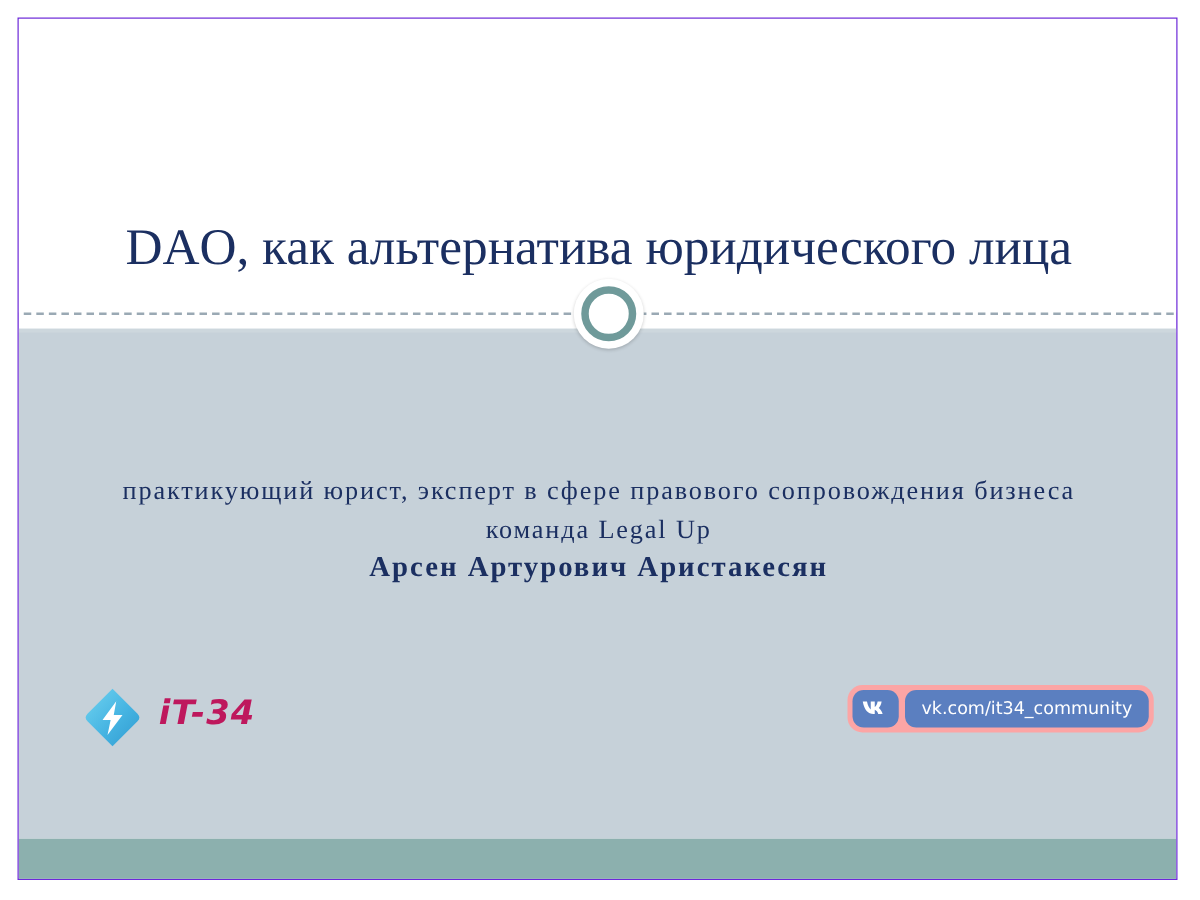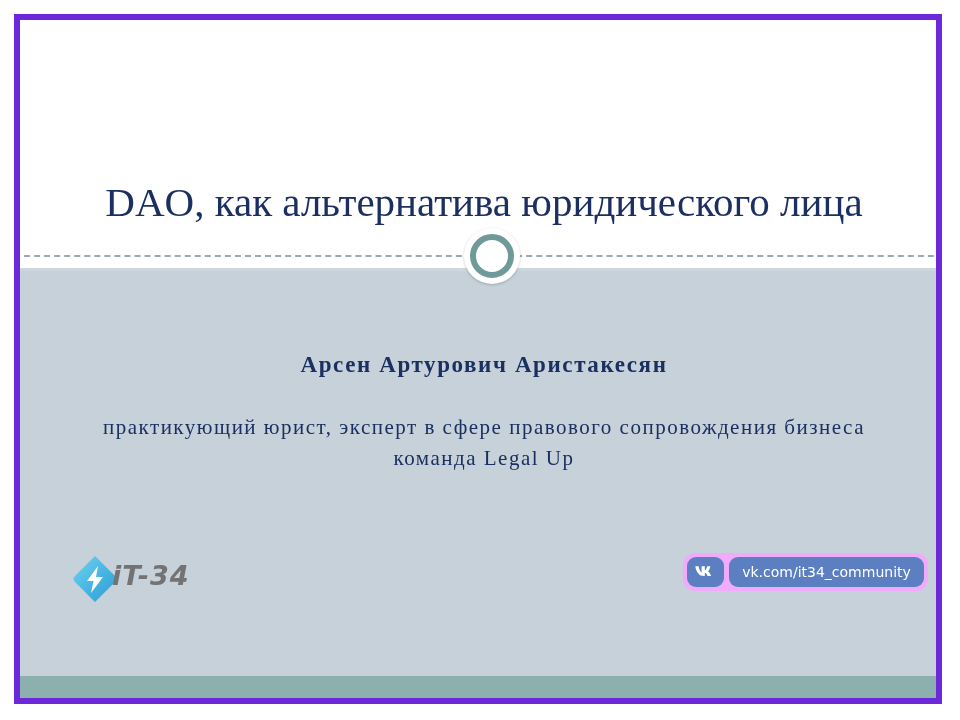--- a/index.html
+++ b/index.html
@@ -15,21 +15,21 @@
   }
 
   
   #slide {
     position: absolute;
     left: 14px;
     top: 14px;
     width: 928px;
     height: 690px;
     background: #ffffff;
-    border: 6px solid #6d28d9;
+    border: 1px solid #6d28d9;
     box-sizing: border-box;
     overflow: hidden;
   }
 
   
   #upper-zone {
     position: absolute;
     left: 0; top: 0;
     width: 100%;
     height: 235px;
@@ -148,38 +148,38 @@
   }
   #it34-mark {
     position: absolute;
     left: 8px;
     top: 6px;
     width: 50px;
     height: 50px;
   }
   #it34-text {
     position: absolute;
-    left: 50px;
+    left: 70px;
     top: 12px;
     font-family: "DejaVu Sans", sans-serif;
     font-size: 27px;
     font-weight: bold;
     font-style: italic;
     letter-spacing: 1px;
-    color: #737373;
+    color: #be185d;
   }
 
   
   #vk-badge {
     position: absolute;
     left: 663px;
     top: 533px;
     width: 245px;
     height: 38px;
-    background: #f0abfc;
+    background: #fca5a5;
     border-radius: 12px;
     box-sizing: border-box;
     padding: 4px;
     display: flex;
     align-items: flex-end;
     gap: 5px;
   }
   #vk-logo-chip {
     width: 37px;
     height: 30px;
@@ -222,22 +222,22 @@
 
   <div id="title">DAO, как альтернатива юридического лица</div>
 
   <div id="divider"></div>
 
   <div id="ornament">
     <div id="ornament-ring"></div>
   </div>
 
   <div id="subtitle-block">
+    <div id="presenter-role">практикующий юрист, эксперт в сфере правового сопровождения бизнеса команда Legal Up</div>
     <div id="presenter-name">Арсен Артурович Аристакесян</div>
-    <div id="presenter-role">практикующий юрист, эксперт в сфере правового сопровождения бизнеса команда Legal Up</div>
   </div>
 
   <div id="it34-logo">
     <svg id="it34-mark" viewBox="0 0 50 50">
       <defs>
         <linearGradient id="dgrad" x1="0" y1="0" x2="1" y2="1">
           <stop offset="0%" stop-color="#6fd3f0"></stop>
           <stop offset="55%" stop-color="#46b4e2"></stop>
           <stop offset="100%" stop-color="#2f9bd0"></stop>
         </linearGradient>

